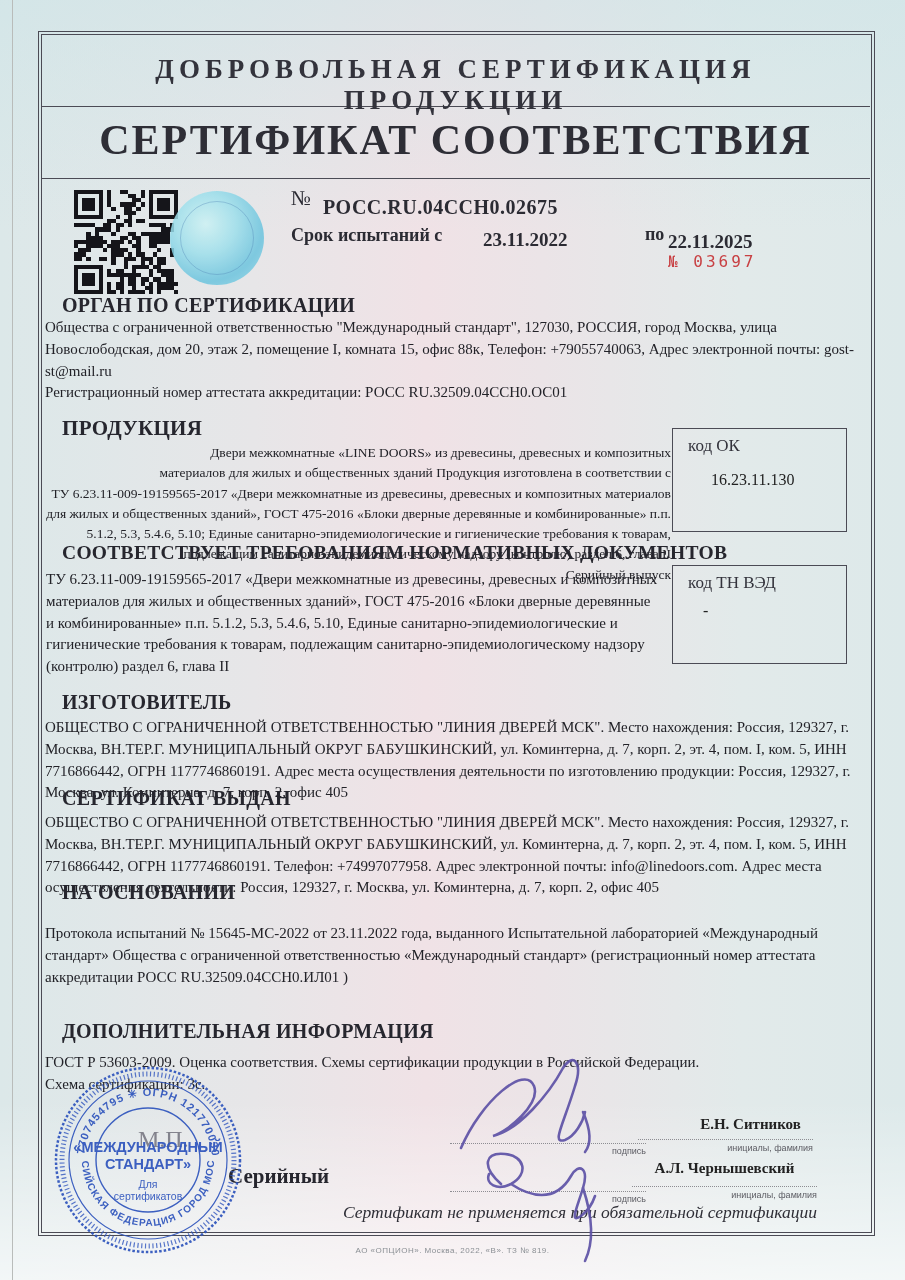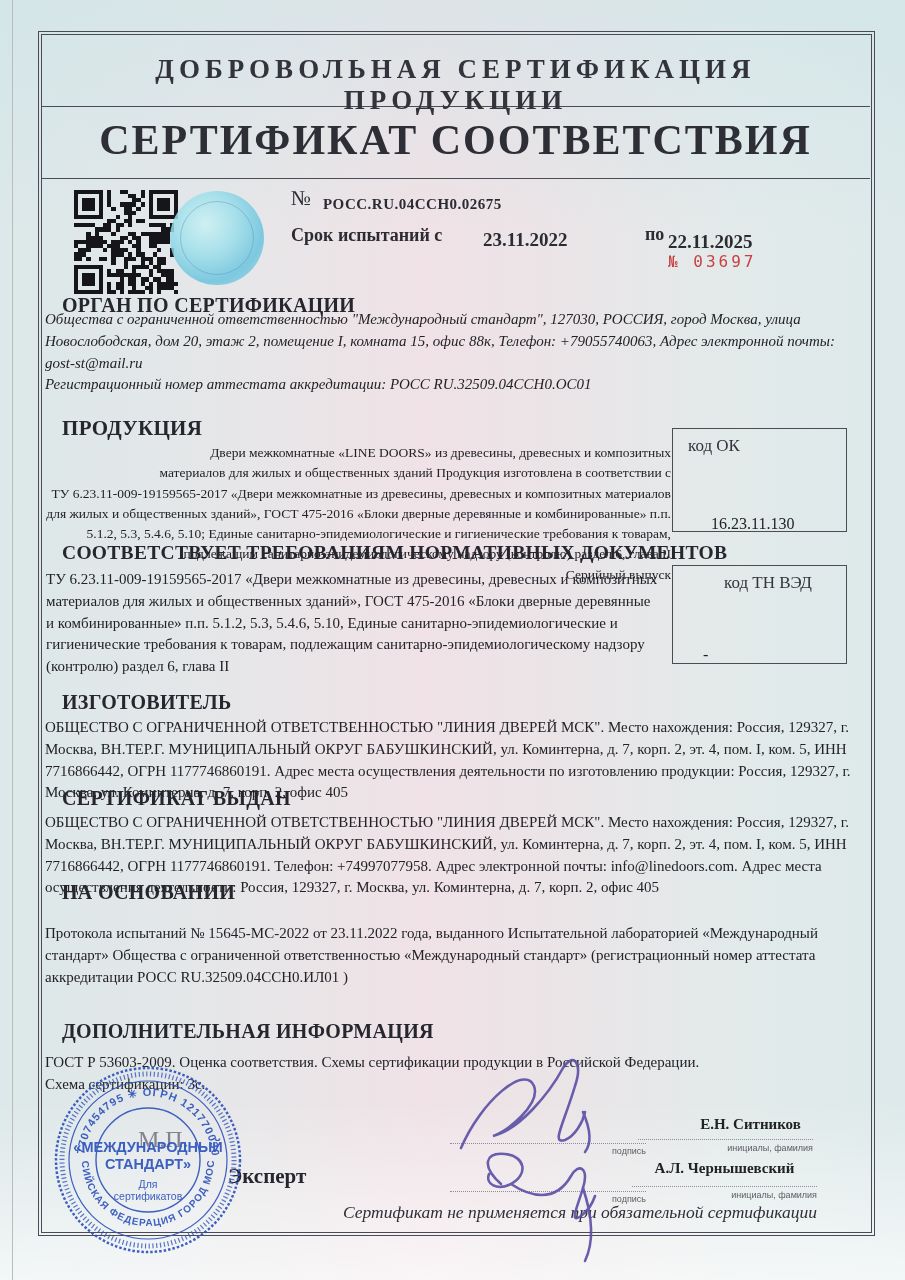--- a/index.html
+++ b/index.html
@@ -16,23 +16,23 @@
   .hline{position:absolute;height:0;border-top:1px solid #4b4b55;}
   .abs{position:absolute;}
   .title1{left:38px;top:54px;width:835px;text-align:center;font-weight:bold;
           font-size:27px;letter-spacing:5px;color:#33333c;}
   .title2{left:38px;top:116px;width:835px;text-align:center;font-weight:bold;
           font-size:42px;letter-spacing:2px;color:#2e2e36;}
   .heading{font-weight:bold;font-size:20px;color:#26262e;letter-spacing:.3px;}
   .bodytext{font-size:15px;line-height:1.45;color:#222228;white-space:pre-line;}
   .smallbody{font-size:13.5px;line-height:1.5;text-align:right;}
   .codebox-label{font-size:17px;color:#33333c;}
-  .codebox-value{font-size:16px;color:#222;margin-top:44px;}
+  .codebox-value{font-size:16px;color:#222;}
   .num-sym{font-size:21px;}
-  .num-val{font-size:15px;font-weight:bold;letter-spacing:.5px;}
+  .num-val{font-size:20px;font-weight:bold;letter-spacing:.5px;}
   .validity{font-size:18px;font-weight:bold;}
   .datev{font-size:19px;font-weight:bold;}
   .red-no{font-size:16px;letter-spacing:3px;color:#c84043;font-family:"DejaVu Sans Mono",monospace;}
   .sig-label{font-weight:bold;font-size:21px;color:#26262e;}
   .sig-line{position:absolute;border-bottom:1px dotted #8d8d92;height:0;}
   .sig-cap{position:absolute;font-family:"Liberation Sans",sans-serif;font-size:9px;color:#5c5c63;text-align:right;}
   .sig-name{position:absolute;font-weight:bold;font-size:15px;text-align:center;color:#222;}
   .note{left:280px;top:1202px;width:600px;text-align:center;font-style:italic;font-size:17.5px;color:#2e2e36;}
   .printline{left:0;top:1246px;width:905px;text-align:center;
              font-family:"Liberation Sans",sans-serif;font-size:8px;color:#8a8f94;letter-spacing:.5px;}
@@ -386,39 +386,39 @@
 
   <div class="abs num-sym" style="left:291px;top:186px;">№</div>
   <div class="abs num-val" style="left:323px;top:196px;">РОСС.RU.04ССН0.02675</div>
   <div class="abs validity" style="left:291px;top:225px;">Срок испытаний   с</div>
   <div class="abs datev" style="left:483px;top:229px;">23.11.2022</div>
   <div class="abs validity" style="left:645px;top:224px;">по</div>
   <div class="abs datev" style="left:668px;top:231px;">22.11.2025</div>
   <div class="abs red-no" style="left:668px;top:252px;">№ 03697</div>
 
   <div class="abs heading" style="left:62px;top:294px;">ОРГАН ПО СЕРТИФИКАЦИИ</div>
-  <div class="abs bodytext" style="left:45px;top:309px;width:818px;font-style:italic;">Общества с ограниченной ответственностью "Международный стандарт", 127030, РОССИЯ, город Москва, улица Новослободская, дом 20, этаж 2, помещение I, комната 15, офис 88к, Телефон: +79055740063, Адрес электронной почты: gost-st@mail.ru
+  <div class="abs bodytext" style="left:45px;top:317px;width:818px;">Общества с ограниченной ответственностью "Международный стандарт", 127030, РОССИЯ, город Москва, улица Новослободская, дом 20, этаж 2, помещение I, комната 15, офис 88к, Телефон: +79055740063, Адрес электронной почты: gost-st@mail.ru
 Регистрационный номер аттестата аккредитации: РОСС RU.32509.04ССН0.ОС01</div>
 
   <div class="abs heading" style="left:62px;top:416px;font-size:21px;">ПРОДУКЦИЯ</div>
   <div class="abs bodytext smallbody" style="left:46px;top:443px;width:625px;">Двери межкомнатные «LINE DOORS» из древесины, древесных и композитных
 материалов для жилых и общественных зданий Продукция изготовлена в соответствии с
 ТУ 6.23.11-009-19159565-2017 «Двери межкомнатные из древесины, древесных и композитных материалов для жилых и общественных зданий», ГОСТ 475-2016 «Блоки дверные деревянные и комбинированные» п.п. 5.1.2, 5.3, 5.4.6, 5.10; Единые санитарно-эпидемиологические и гигиенические требования к товарам, подлежащим санитарно-эпидемиологическому надзору (контролю) раздел 6, глава II
 Серийный выпуск</div>
 
   <div class="box" style="left:672px;top:428px;width:173px;height:102px;">
     <div class="codebox-label" style="position:absolute;left:15px;top:7px;">код ОК</div>
     <div class="codebox-value" style="position:absolute;left:38px;top:42px;">16.23.11.130</div>
   </div>
 
   <div class="abs heading" style="left:62px;top:542px;font-size:19.5px;">СООТВЕТСТВУЕТ ТРЕБОВАНИЯМ НОРМАТИВНЫХ ДОКУМЕНТОВ</div>
   <div class="abs bodytext" style="left:46px;top:569px;width:612px;">ТУ 6.23.11-009-19159565-2017 «Двери межкомнатные из древесины, древесных и композитных материалов для жилых и общественных зданий», ГОСТ 475-2016 «Блоки дверные деревянные и комбинированные» п.п. 5.1.2, 5.3, 5.4.6, 5.10, Единые санитарно-эпидемиологические и гигиенические требования к товарам, подлежащим санитарно-эпидемиологическому надзору (контролю) раздел 6, глава II</div>
 
   <div class="box" style="left:672px;top:565px;width:173px;height:97px;">
-    <div class="codebox-label" style="position:absolute;left:15px;top:7px;margin-left:36px;">код ТН ВЭД</div>
+    <div class="codebox-label" style="position:absolute;left:15px;top:7px;">код ТН ВЭД</div>
     <div class="codebox-value" style="position:absolute;left:30px;top:36px;">-</div>
   </div>
 
   <div class="abs heading" style="left:62px;top:691px;">ИЗГОТОВИТЕЛЬ</div>
   <div class="abs bodytext" style="left:45px;top:717px;width:820px;">ОБЩЕСТВО С ОГРАНИЧЕННОЙ ОТВЕТСТВЕННОСТЬЮ "ЛИНИЯ ДВЕРЕЙ МСК". Место нахождения: Россия, 129327, г. Москва, ВН.ТЕР.Г. МУНИЦИПАЛЬНЫЙ ОКРУГ БАБУШКИНСКИЙ, ул. Коминтерна, д. 7, корп. 2, эт. 4, пом. I, ком. 5, ИНН 7716866442, ОГРН 1177746860191. Адрес места осуществления деятельности по изготовлению продукции: Россия, 129327, г. Москва, ул. Коминтерна, д. 7, корп. 2, офис 405</div>
 
   <div class="abs heading" style="left:62px;top:787px;text-align:center;">СЕРТИФИКАТ ВЫДАН</div>
   <div class="abs bodytext" style="left:45px;top:812px;width:820px;">ОБЩЕСТВО С ОГРАНИЧЕННОЙ ОТВЕТСТВЕННОСТЬЮ "ЛИНИЯ ДВЕРЕЙ МСК". Место нахождения: Россия, 129327, г. Москва, ВН.ТЕР.Г. МУНИЦИПАЛЬНЫЙ ОКРУГ БАБУШКИНСКИЙ, ул. Коминтерна, д. 7, корп. 2, эт. 4, пом. I, ком. 5, ИНН 7716866442, ОГРН 1177746860191. Телефон: +74997077958. Адрес электронной почты: info@linedoors.com. Адрес места осуществления деятельности: Россия, 129327, г. Москва, ул. Коминтерна, д. 7, корп. 2, офис 405</div>
 
   <div class="abs heading" style="left:62px;top:881px;">НА ОСНОВАНИИ</div>
@@ -453,30 +453,31 @@
       <text y="40" font-size="10.5" font-weight="normal">сертификатов</text>
     </g>
   </svg>
 
   <div class="sig-line" style="left:450px;top:1143px;width:196px;"></div>
   <div class="sig-cap" style="left:450px;top:1146px;width:196px;">подпись</div>
   <div class="sig-name" style="left:663px;top:1116px;width:175px;">Е.Н. Ситников</div>
   <div class="sig-line" style="left:638px;top:1139px;width:175px;"></div>
   <div class="sig-cap" style="left:638px;top:1143px;width:175px;">инициалы, фамилия</div>
 
-  <div class="abs sig-label" style="left:228px;top:1164px;">Эксперт</div>
+  <div class="abs sig-label" style="left:228px;top:1164px;">Серийный</div>
   <div class="sig-line" style="left:450px;top:1191px;width:196px;"></div>
   <div class="sig-cap" style="left:450px;top:1194px;width:196px;">подпись</div>
   <div class="sig-name" style="left:632px;top:1160px;width:185px;">А.Л. Чернышевский</div>
   <div class="sig-line" style="left:632px;top:1186px;width:185px;"></div>
   <div class="sig-cap" style="left:632px;top:1190px;width:185px;">инициалы, фамилия</div>
 
   <svg class="abs sigsvg" width="230" height="215" viewBox="0 0 230 215">
     <g fill="none" stroke="#5b4fa5" stroke-width="2.6" stroke-linecap="round" opacity=".9">
       <path d="M28,92 C48,45 92,8 101,30 C108,48 74,76 60,80 C86,74 116,38 130,12 C140,-4 150,6 142,30 C130,70 118,88 132,84 C142,80 150,66 152,56"></path>
       <path d="M150,56 C156,70 160,86 152,96"></path>
       <path d="M68,128 C48,110 52,96 72,98 C92,100 96,118 78,128 C64,135 52,128 56,118 M78,128 C96,140 122,148 138,120 C146,106 156,112 150,132 C144,152 136,168 148,160 C156,154 160,146 162,140"></path>
       <path d="M150,132 C158,156 162,184 152,205"></path>
     </g>
   </svg>
 
   <div class="abs note">Сертификат не применяется при обязательной сертификации</div>
+  <div class="abs printline">АО «ОПЦИОН». Москва, 2022, «В». ТЗ № 819.</div>
 </div>
 
 </body></html>

